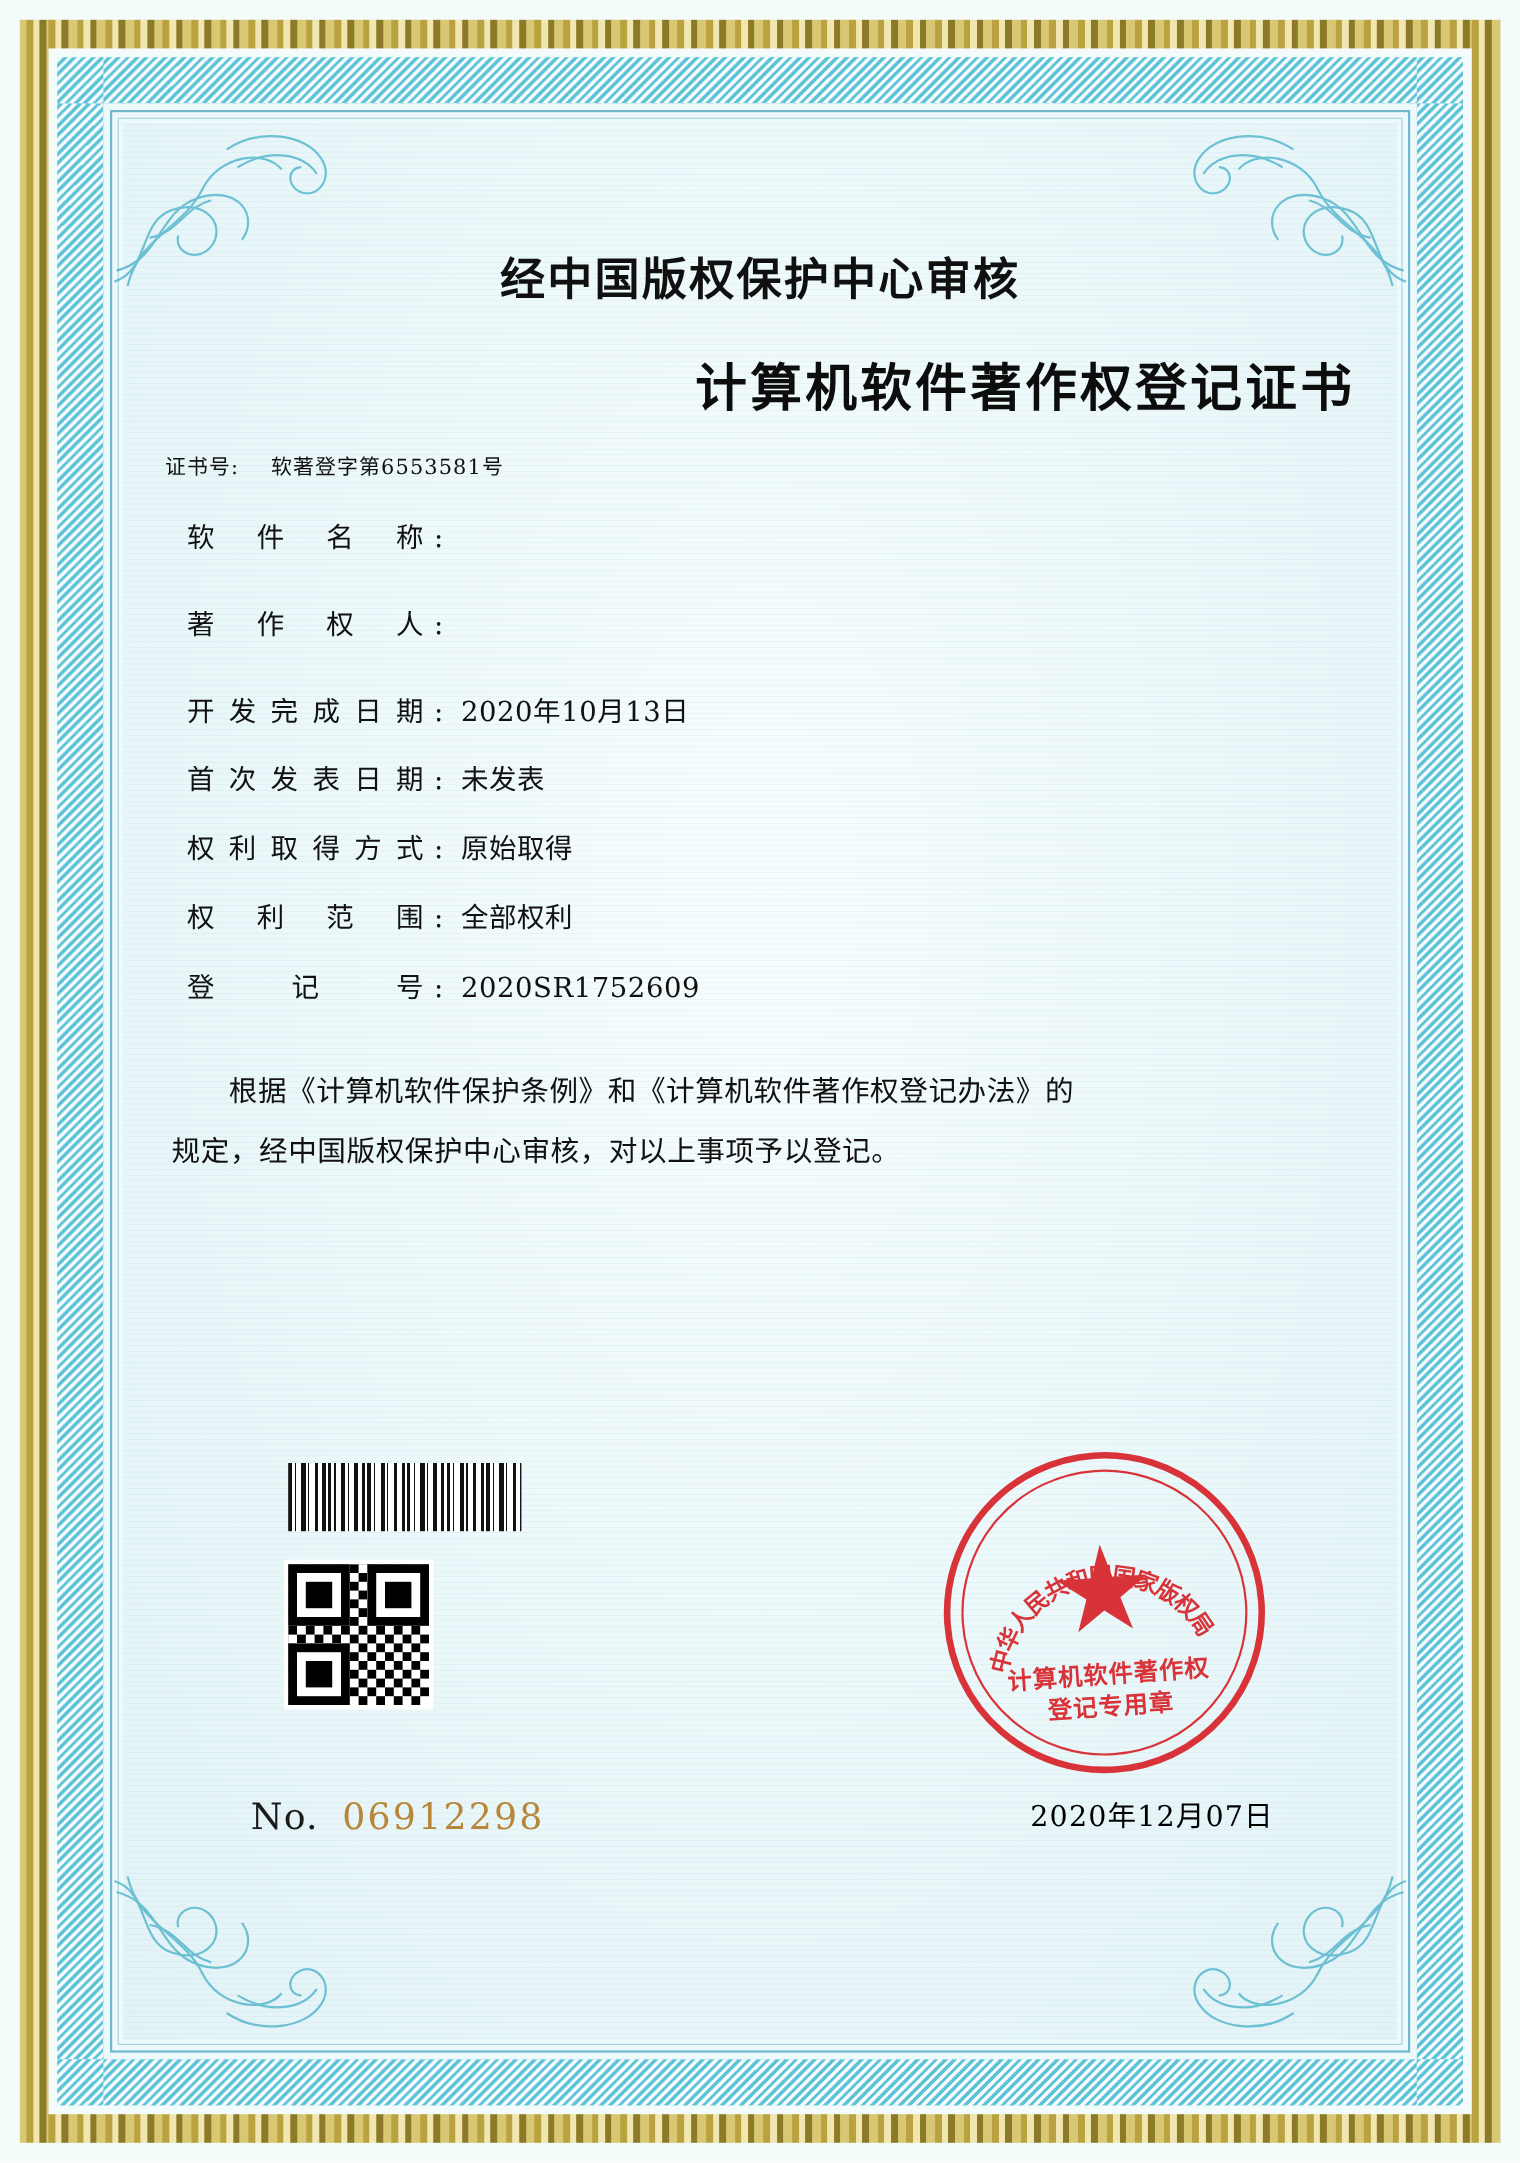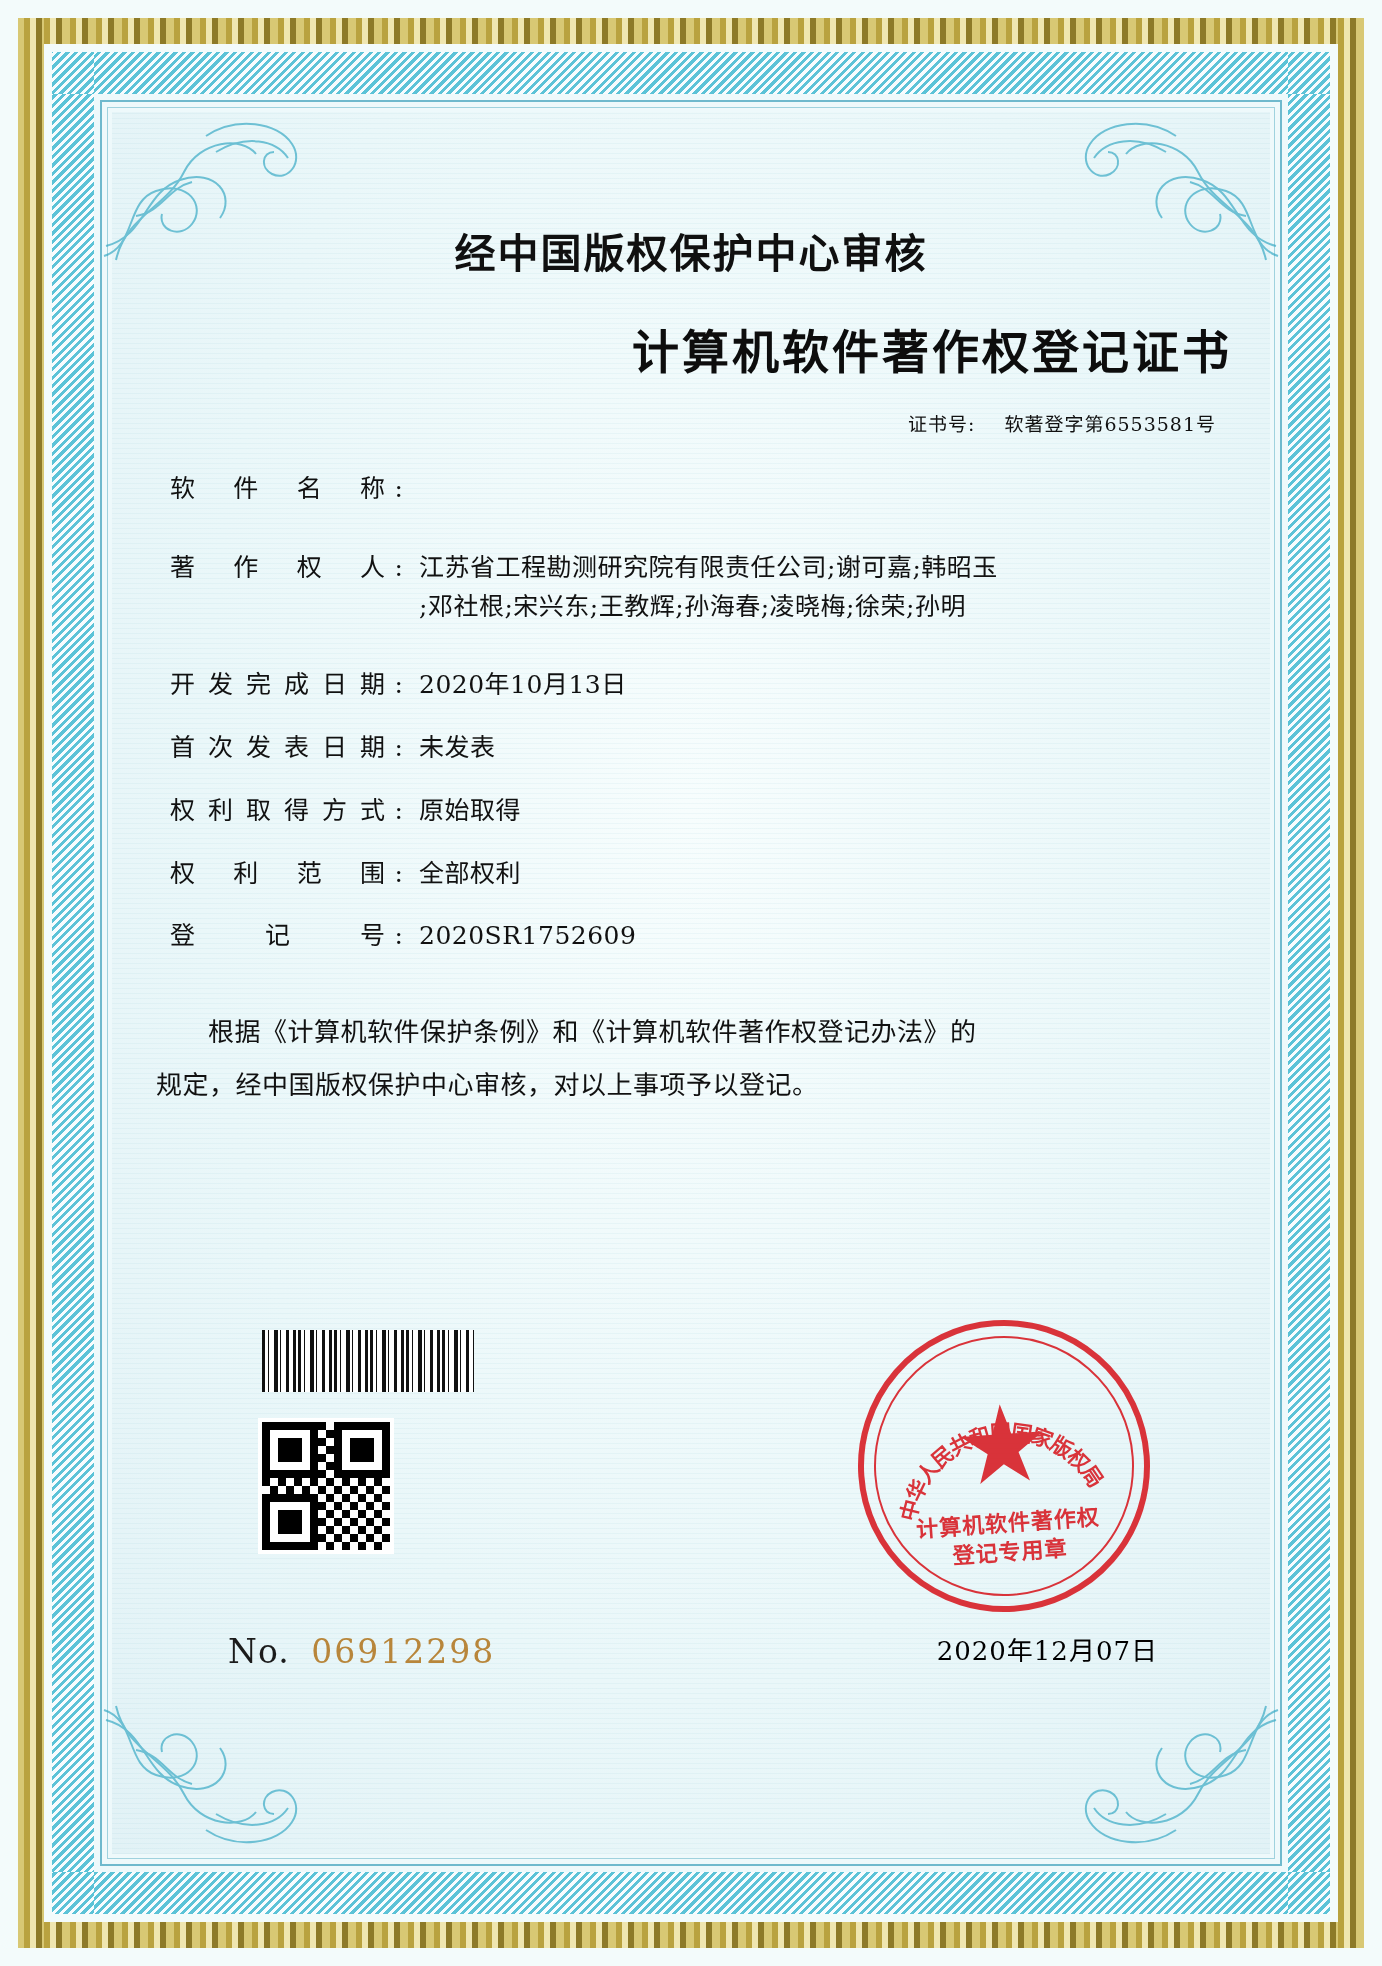--- a/index.html
+++ b/index.html
@@ -105,21 +105,21 @@
   }
   .doc-title{
     text-align:right;
     font-size:47px;
     letter-spacing:3px;
     font-weight:700;
     color:#0d0d0d;
     margin:34px 0 0 0;
   }
   .cert-no{
-    text-align:right;
+    text-align:left;
     font-size:19px;
     margin:26px 16px 0 0;
     letter-spacing:1px;
   }
   .cert-no .lbl{margin-right:22px;}
 
   .fields{
     margin-top:34px;
     padding-left:20px;
   }
@@ -335,24 +335,20 @@
           <span class="spread">软件名称</span>
         </span>
         <span class="colon">:</span>
       </div>
 
       <div class="field tall">
         <span class="lbl">
           <span class="spread">著作权人</span>
         </span>
         <span class="colon">:</span>
-        <span class="val">
-          <span>江苏省工程勘测研究院有限责任公司;谢可嘉;韩昭玉</span>
-          <span class="line2">;邓社根;宋兴东;王教辉;孙海春;凌晓梅;徐荣;孙明</span>
-        </span>
       </div>
 
       <div class="field">
         <span class="lbl">
           <span class="spread">开发完成日期</span>
         </span>
         <span class="colon">:</span>
         <span class="val">2020年10月13日</span>
       </div>
 

